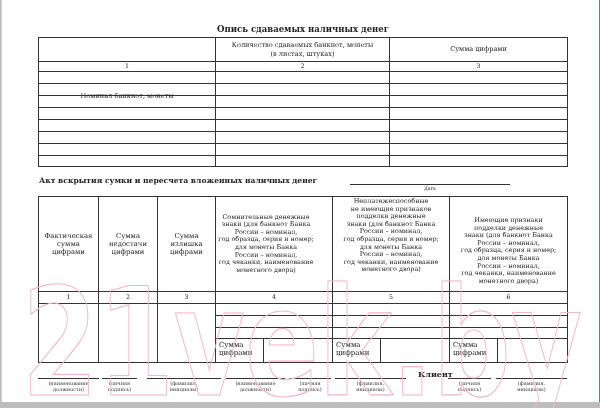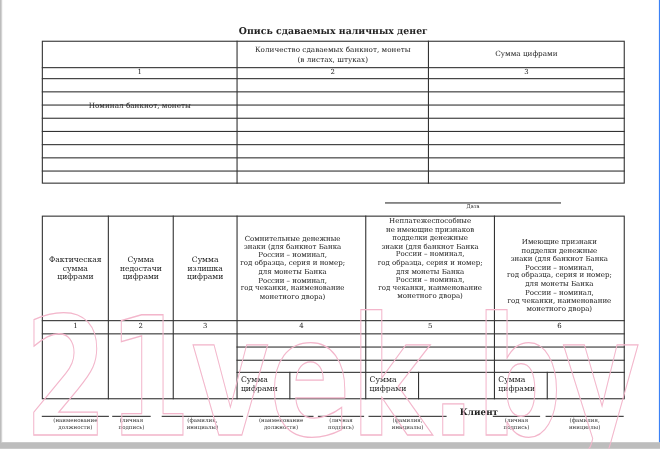--- a/index.html
+++ b/index.html
@@ -47,20 +47,21 @@
     <div class="cell-text" style="left:37px; top:38px; width:176px; height:23px; white-space:pre-line;margin-top:47px;">Номинал банкнот, монеты</div>
     <div class="cell-text" style="left:214px; top:38px; width:173px; height:23px; white-space:pre-line;">Количество сдаваемых банкнот, монеты
 (в листах, штуках)</div>
     <div class="cell-text" style="left:388px; top:38px; width:177px; height:23px; white-space:pre-line;">Сумма цифрами</div>
 
     <div class="cell-text num" style="left:37px; top:62px; width:176px; height:9px;">1</div>
     <div class="cell-text num" style="left:214px; top:62px; width:173px; height:9px;">2</div>
     <div class="cell-text num" style="left:388px; top:62px; width:177px; height:9px;">3</div>
   </div>
 
+  <div class="abs" style="left:37px; top:176px; font-weight:bold; font-size:7.6px; white-space:nowrap;">Акт вскрытия сумки и пересчета вложенных наличных денег</div>
   <div class="line" style="left:348px; top:184px; width:160px; height:1px;"></div>
   <div class="abs" style="left:408px; top:186px; width:40px; text-align:center; font-size:4.6px;">Дата</div>
 
   <div>
     <div class="t" style="left:36px; top:196px; width:530px; height:167px; border:1.5px solid #333;"></div>
 
     <div class="line" style="left:96px; top:196px; width:1.3px; height:167px;"></div>
     <div class="line" style="left:155px; top:196px; width:1.3px; height:167px;"></div>
     <div class="line" style="left:213px; top:196px; width:1.3px; height:167px;"></div>
     <div class="line" style="left:330px; top:196px; width:1.3px; height:167px;"></div>

